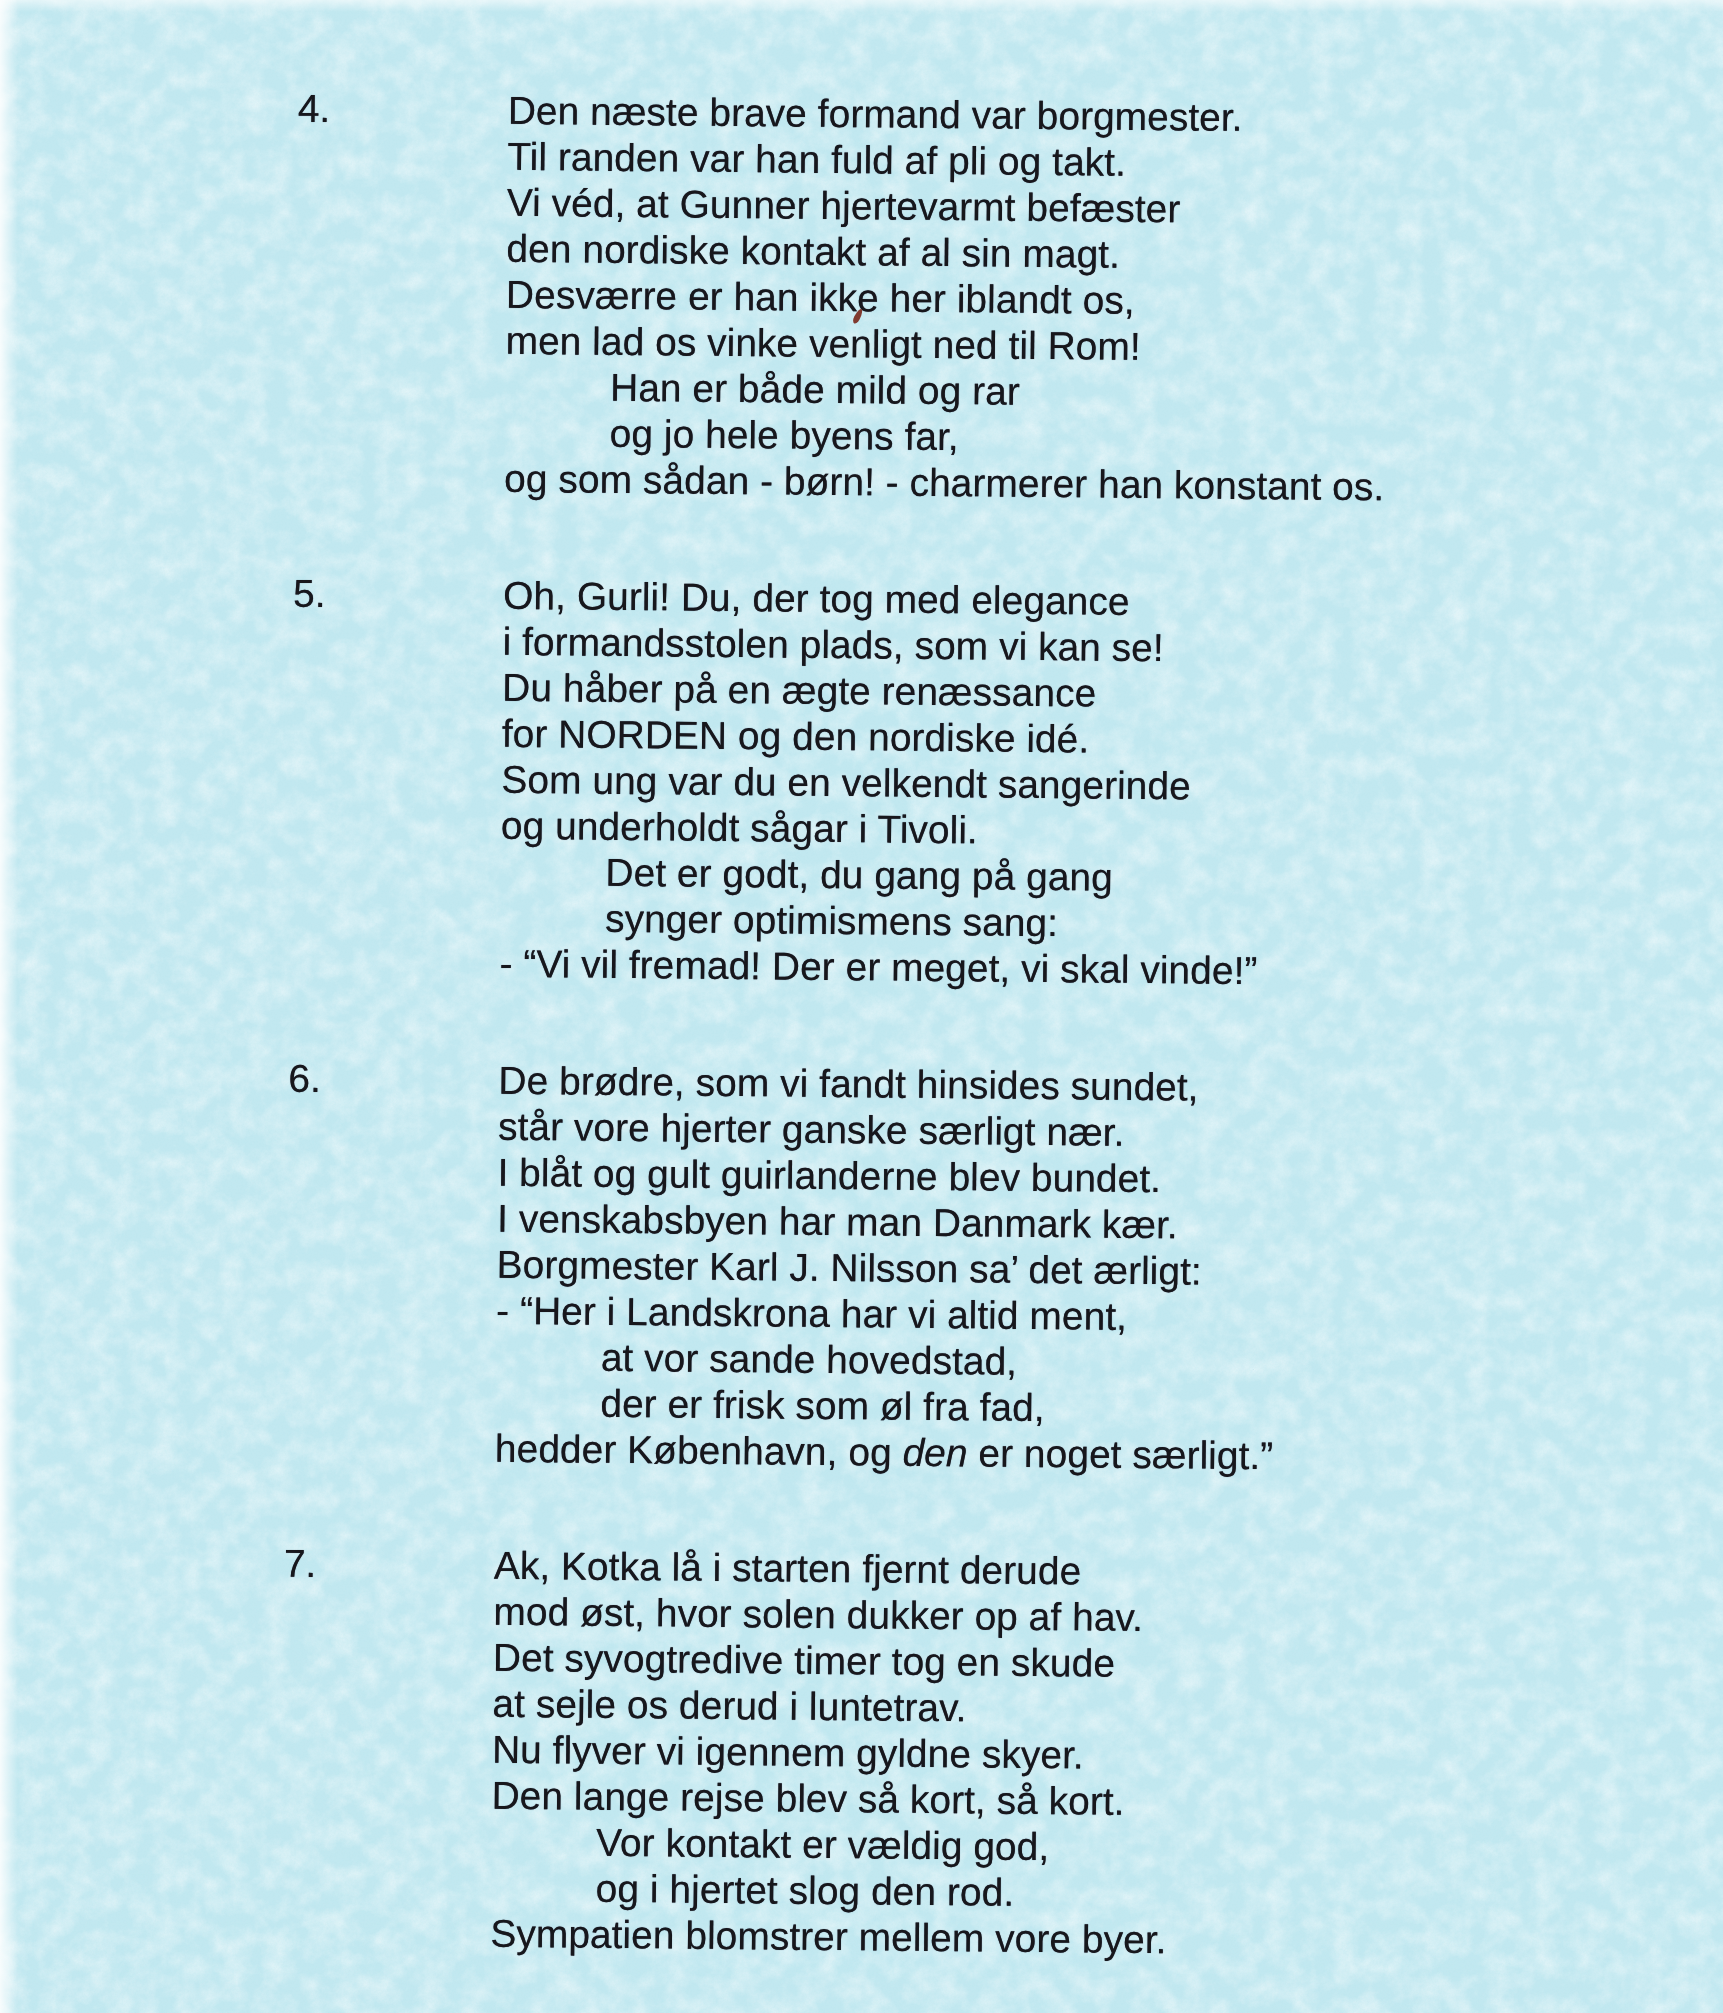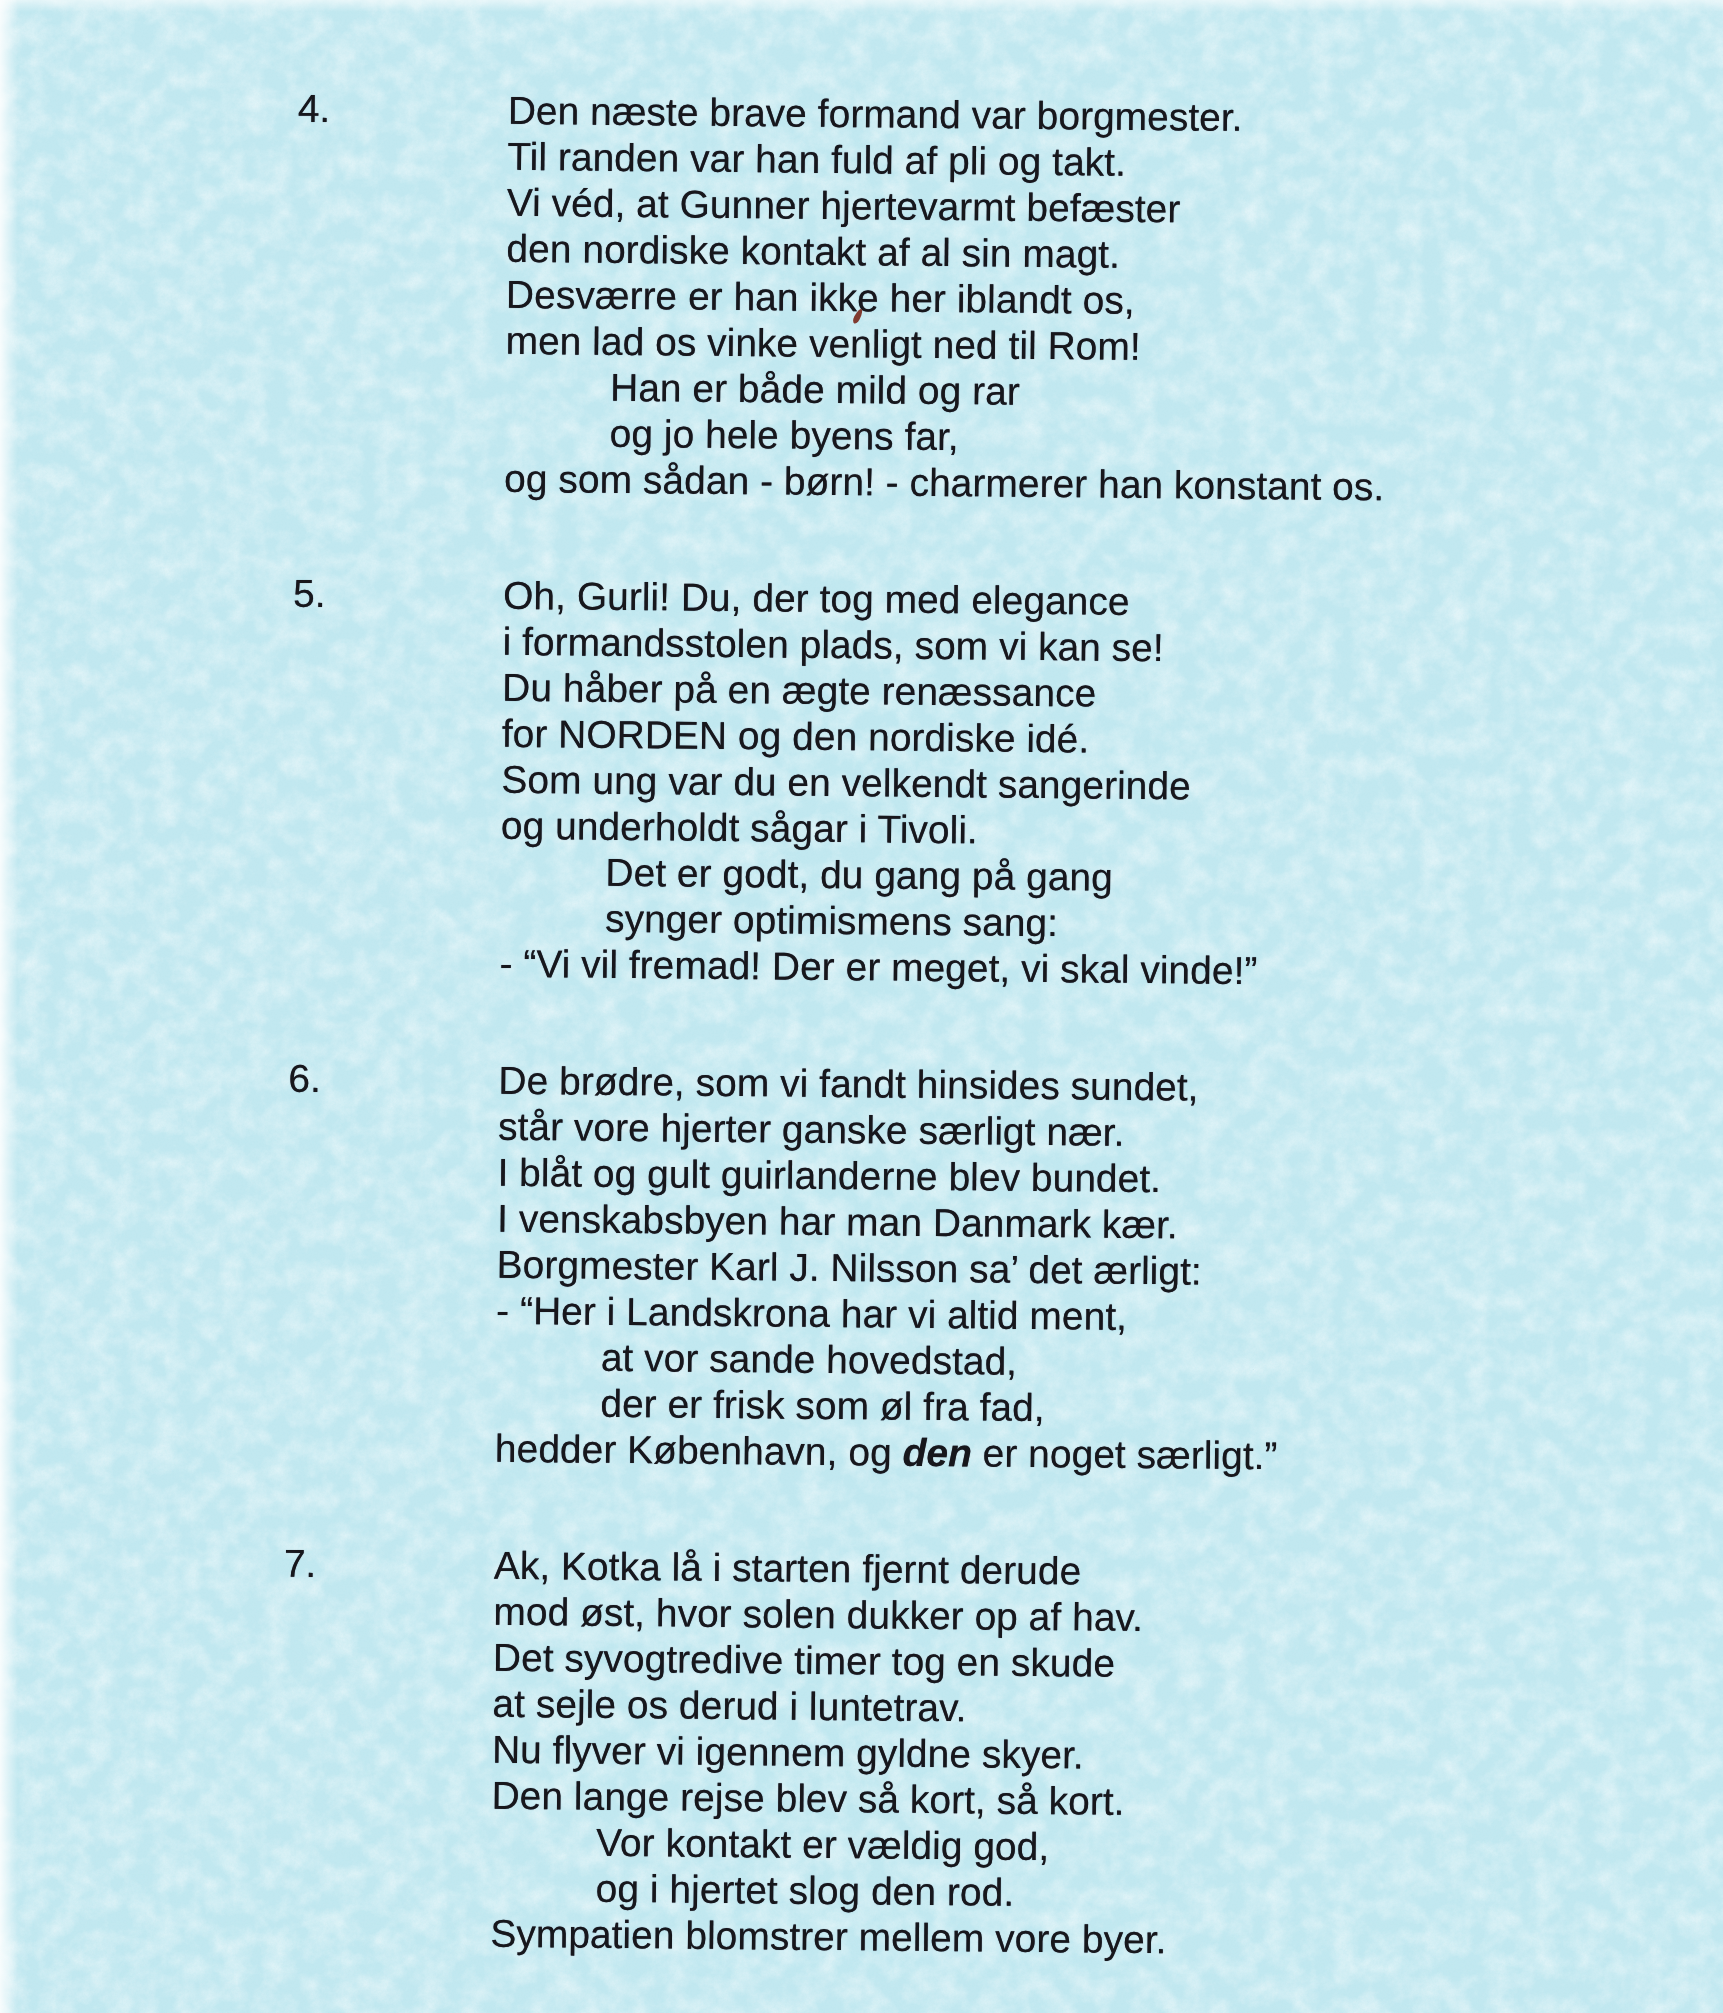--- a/index.html
+++ b/index.html
@@ -28,21 +28,21 @@
     color:var(--ink,#17171c);
     font-size:39px;line-height:46px;
     text-shadow:0 0 0.7px rgba(15,15,40,0.75);
   }
   .verse{display:flex;align-items:flex-start;padding-left:298px;}
   .verse + .verse{margin-top:71px;}
   .verse-number{width:210px;flex:0 0 auto;}
   .verse-lines{flex:1 1 auto;}
   .line{white-space:nowrap;}
   .line.inner{margin-left:105px;}
-  .em{font-weight:bold;font-style:italic;}
+  .em{font-weight:normal;font-style:italic;}
   .pen-anchor{position:relative;display:inline-block;}
   .pen-mark{
     position:absolute;left:4px;top:-13px;width:6px;height:16px;
     background:var(--pen,#7a2a1e);
     border-radius:50% 50% 50% 50% / 62% 62% 38% 38%;
     transform:rotate(26deg);
     opacity:0.92;
   }
 </style>
 </head>

